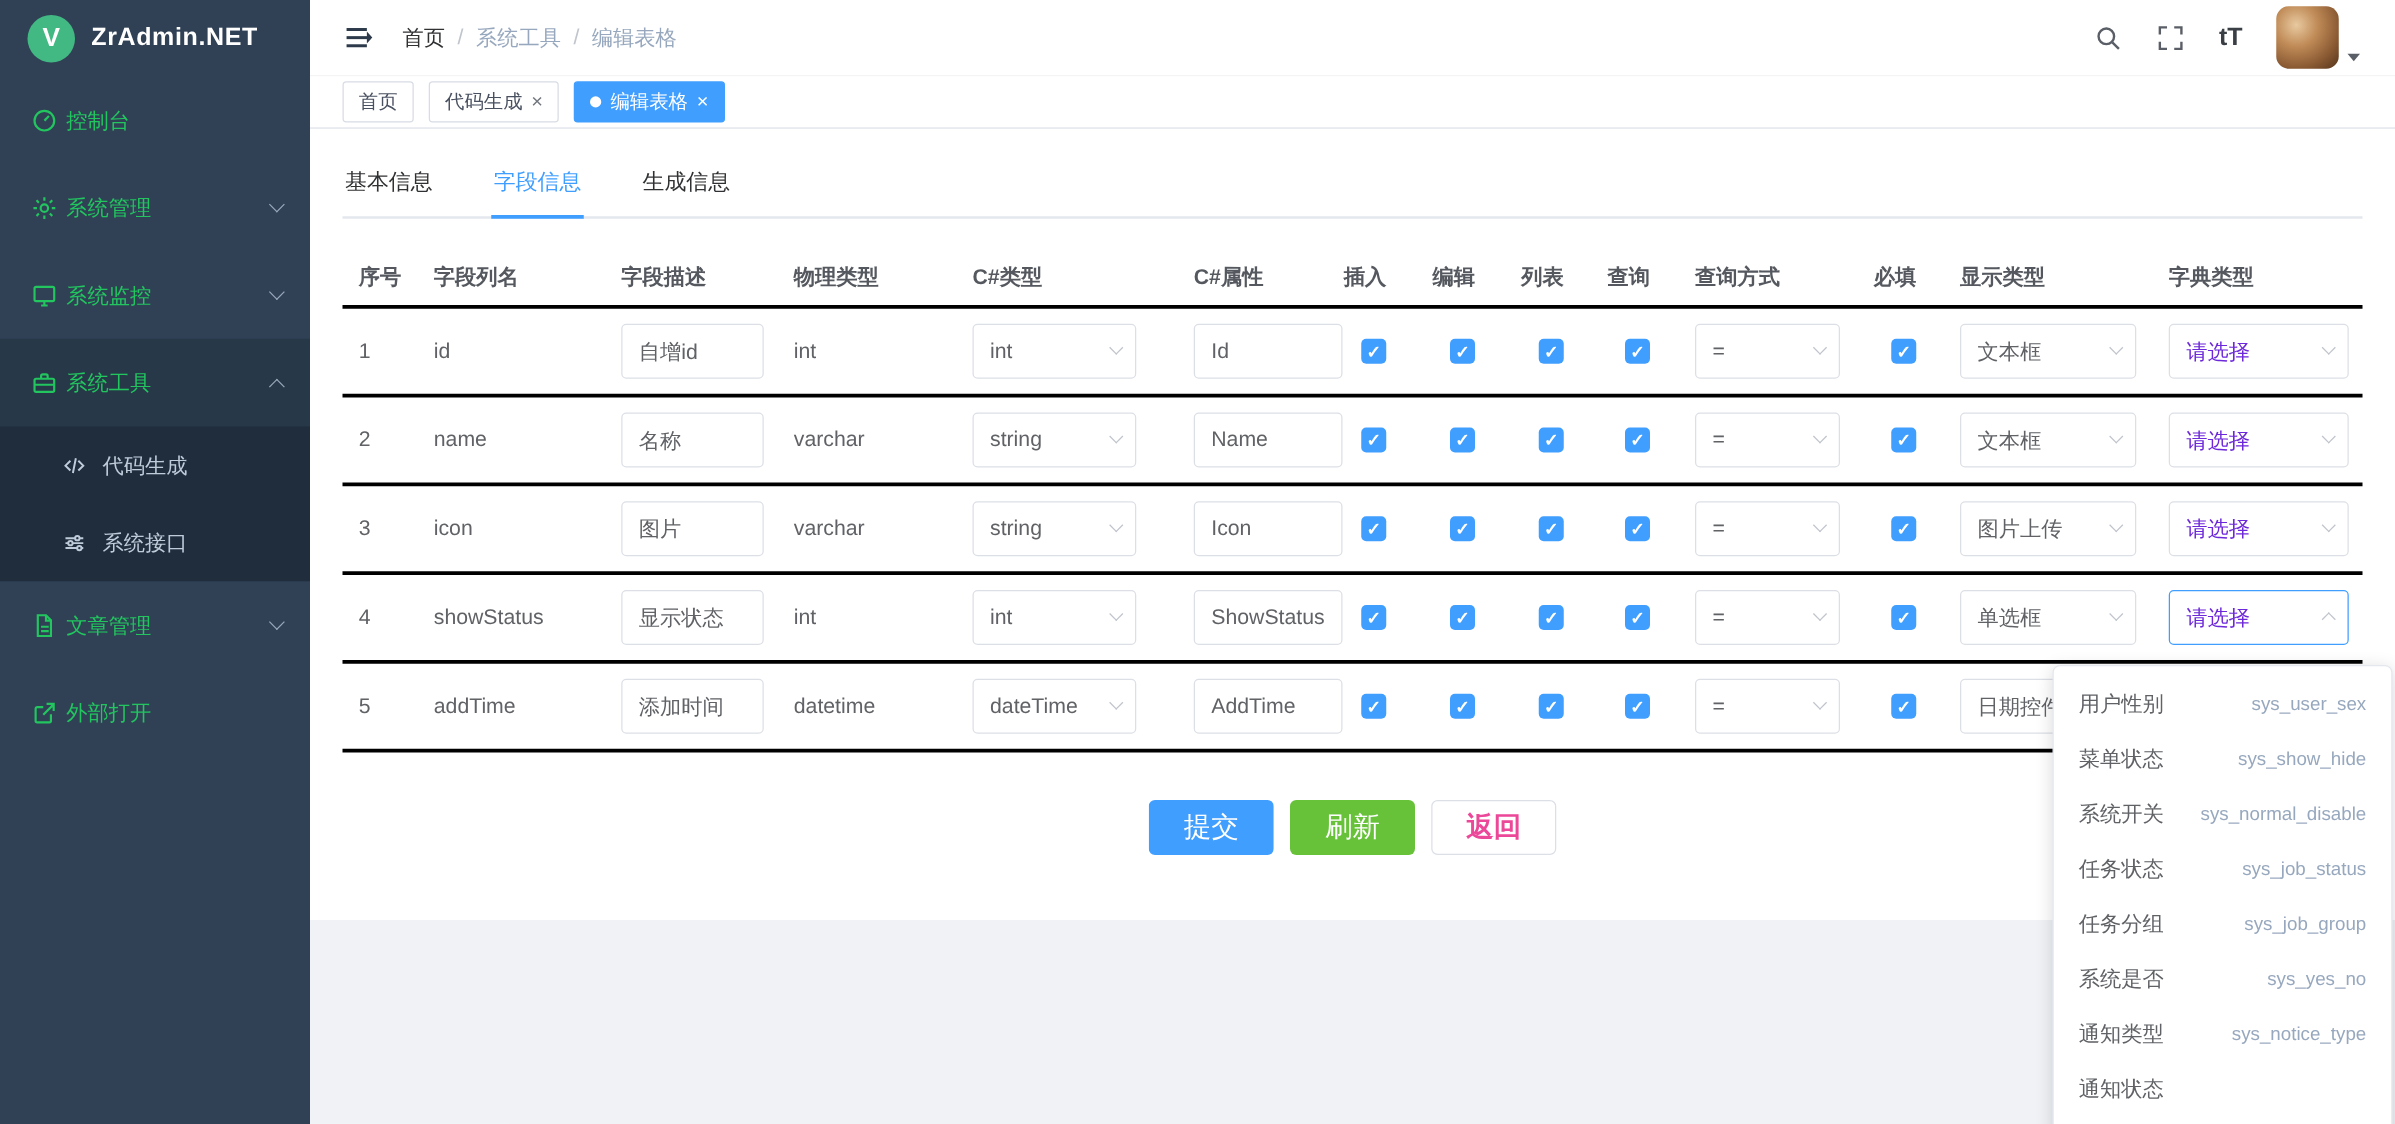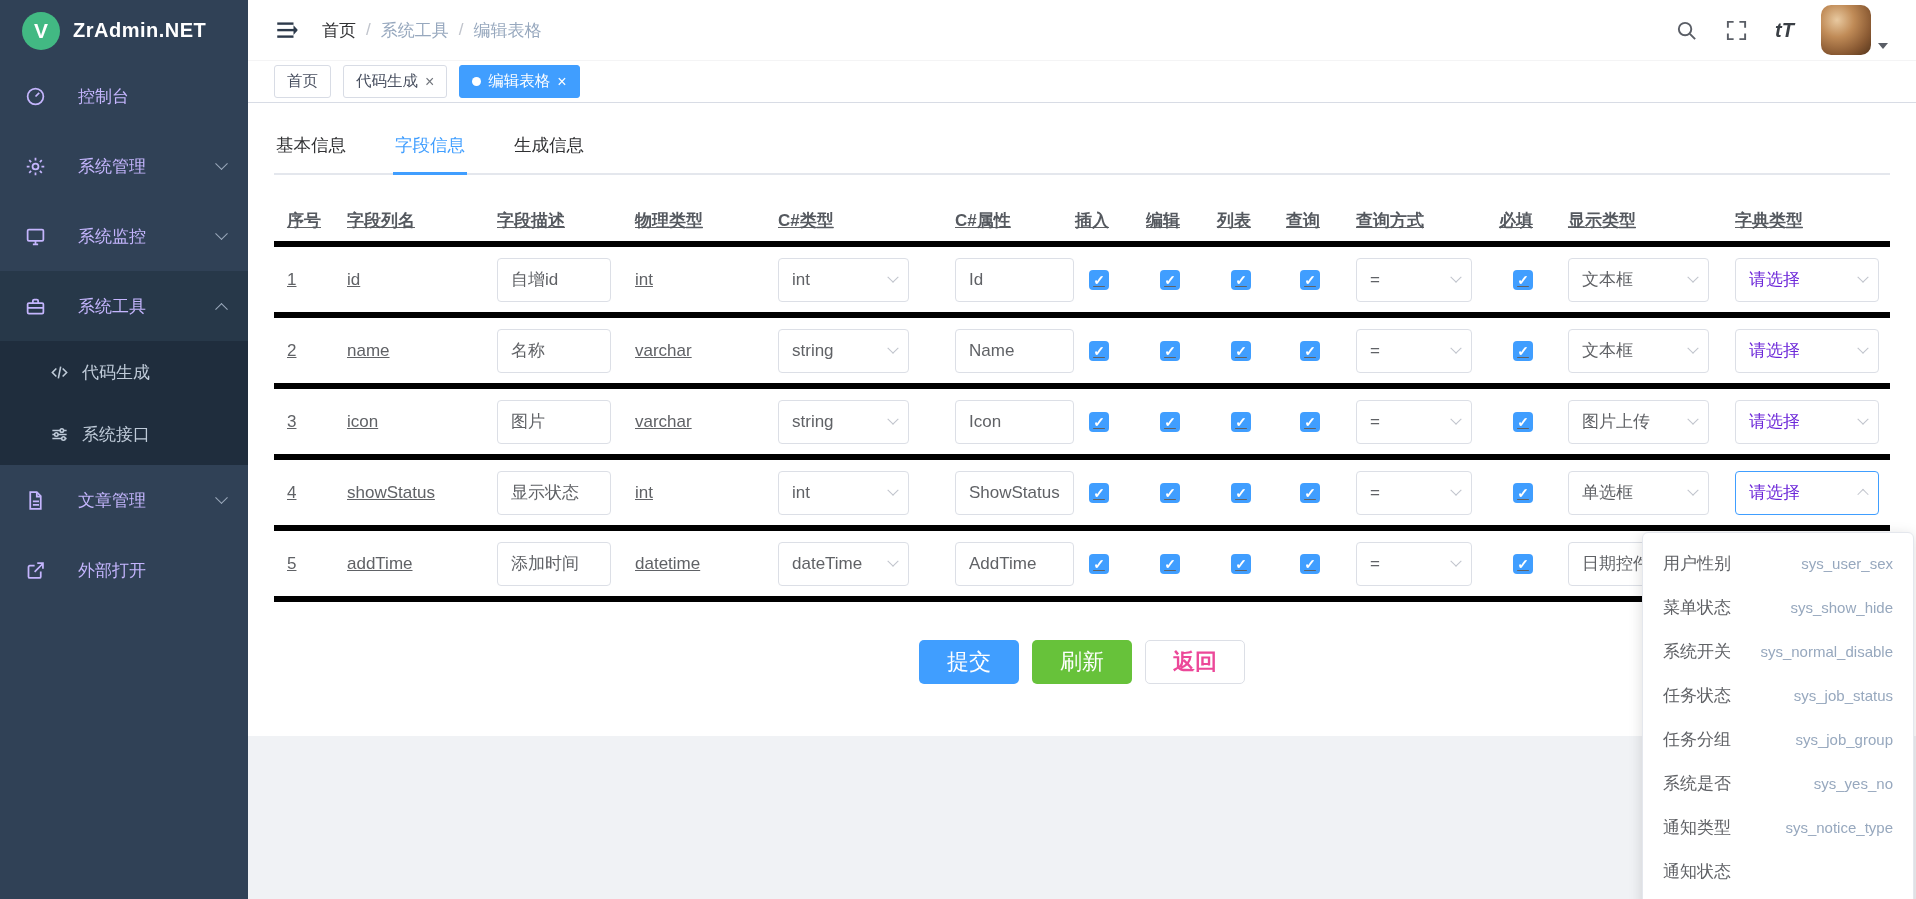--- a/index.html
+++ b/index.html
@@ -4,42 +4,42 @@
 <style>
   * { margin:0; padding:0; box-sizing:border-box; }
   html,body { width:1916px; height:899px; overflow:hidden; }
   body { font-family:"Liberation Sans", sans-serif; background:#f0f2f5; position:relative; color:#606266; }
 
   
   .sidebar { position:fixed; left:0; top:0; bottom:0; width:248px; background:#304156; z-index:10; }
   .logo { height:61px; display:flex; align-items:center; padding-left:22px; gap:13px; cursor:pointer; }
   .logo-badge { width:38px; height:38px; border-radius:50%; background:#42b983; color:#fff; font-weight:bold; font-size:21px; display:flex; align-items:center; justify-content:center; }
   .logo-title { color:#fff; font-size:20px; font-weight:bold; letter-spacing:.5px; }
-  .mi { height:70px; display:flex; align-items:center; padding-left:25px; gap:32px; color:#c4b5fd; font-size:17px; cursor:pointer; position:relative; }
+  .mi { height:70px; display:flex; align-items:center; padding-left:25px; gap:7px; color:#22c55e; font-size:17px; cursor:pointer; position:relative; }
   .mi .ic, .smi .ic { display:flex; align-items:center; }
   .mi .ic svg { width:21px; height:21px; }
   .arr { position:absolute; right:22px; width:9px; height:9px; border-right:1.7px solid #9aa8bb; border-bottom:1.7px solid #9aa8bb; }
   .arr.down { transform:rotate(45deg) translate(-2px,-2px); }
   .arr.up { transform:rotate(-135deg) translate(-2px,-2px); }
   .mi.section-open { background:#273849; }
   .submenu { background:#1f2d3d; }
   .smi { height:62px; display:flex; align-items:center; padding-left:50px; gap:13px; color:#bfcbd9; font-size:17px; cursor:pointer; }
   .smi .ic svg { width:19px; height:19px; }
 
   
   .main { margin-left:248px; height:899px; background:#f0f2f5; }
   .navbar { height:61px; background:#fff; display:flex; align-items:center; padding:0 28px 0 26px; border-bottom:1px solid #f4f4f5; }
   .hamburger { color:#2d3a4b; display:flex; cursor:pointer; }
   .hamburger svg { width:26px; height:26px; }
   .breadcrumb { display:flex; align-items:center; gap:10px; margin-left:22px; font-size:17px; }
   .crumb-first { color:#303133; cursor:pointer; }
   .crumb { color:#97a8be; cursor:pointer; }
   .crumb-last { color:#97a8be; }
   .crumb-sep { color:#c0c4cc; }
-  .nav-right { margin-left:auto; display:flex; align-items:center; gap:27px; color:#5a5e66;font-style:italic; }
+  .nav-right { margin-left:auto; display:flex; align-items:center; gap:27px; color:#5a5e66; }
   .hicon { display:flex; cursor:pointer; }
   .hicon svg { width:23px; height:23px; }
   .font-icon { font-size:20px; font-weight:bold; color:#3a3f45; cursor:pointer; }
   .avatar-wrap { display:flex; align-items:flex-end; gap:7px; cursor:pointer; }
   .avatar { width:50px; height:50px; border-radius:10px; background:
     radial-gradient(circle at 32% 30%, #e8c9a0 0%, #c08b57 35%, #8a5a33 70%, #54351c 100%); }
   .caret { width:0; height:0; border-left:5px solid transparent; border-right:5px solid transparent; border-top:6px solid #5a5e66; margin-bottom:6px; }
 
   
   .tagsbar { height:42px; background:#fff; border-bottom:1px solid #d8dce5; display:flex; align-items:center; gap:12px; padding:0 26px; }
@@ -50,21 +50,21 @@
   .dot { width:9px; height:9px; border-radius:50%; background:#fff; }
 
   
   .card { background:#fff; padding:16px 26px 52px; }
   .tabs { display:flex; border-bottom:2px solid #e4e7ed; padding-top:14px; }
   .tab { padding:0 2px 15px; margin-right:45px; font-size:17.5px; color:#303133; cursor:pointer; margin-bottom:-2px; }
   .tab.active { color:#409eff; border-bottom:3px solid #409eff; }
 
   
   .tbl { margin-top:24px; --cols:60px 150px 138px 143px 177px 120px 71px 71px 69px 70px 143px 69px 167px 1fr; }
-  .trow { display:grid; grid-template-columns:var(--cols); align-items:center; height:71px; border-bottom:6px solid #000000;text-decoration:underline; }
+  .trow { display:grid; grid-template-columns:var(--cols); align-items:center; height:71px; border-bottom:3px solid #000000; }
   .trow.thead { height:48px; }
   .td { padding-left:13px; font-size:17px; color:#606266; overflow:visible; white-space:nowrap; }
   .th { font-weight:bold; color:#55595f; }
 
   .inp { height:44px; border:1px solid #dcdfe6; border-radius:4px; padding:0 13px; font-size:17px; color:#606266; font-family:"Liberation Sans", sans-serif; outline:none; background:#fff; }
   .w-desc { width:114px; }
   .w-cprop { width:119px; }
   .sel { height:44px; border:1px solid #dcdfe6; border-radius:4px; background:#fff; display:inline-flex; align-items:center; justify-content:space-between; padding:0 11px 0 13px; cursor:pointer; }
   .sel span { font-size:17px; color:#606266; overflow:hidden; white-space:nowrap; }
   .sel.ph span { color:#6d28d9; }

